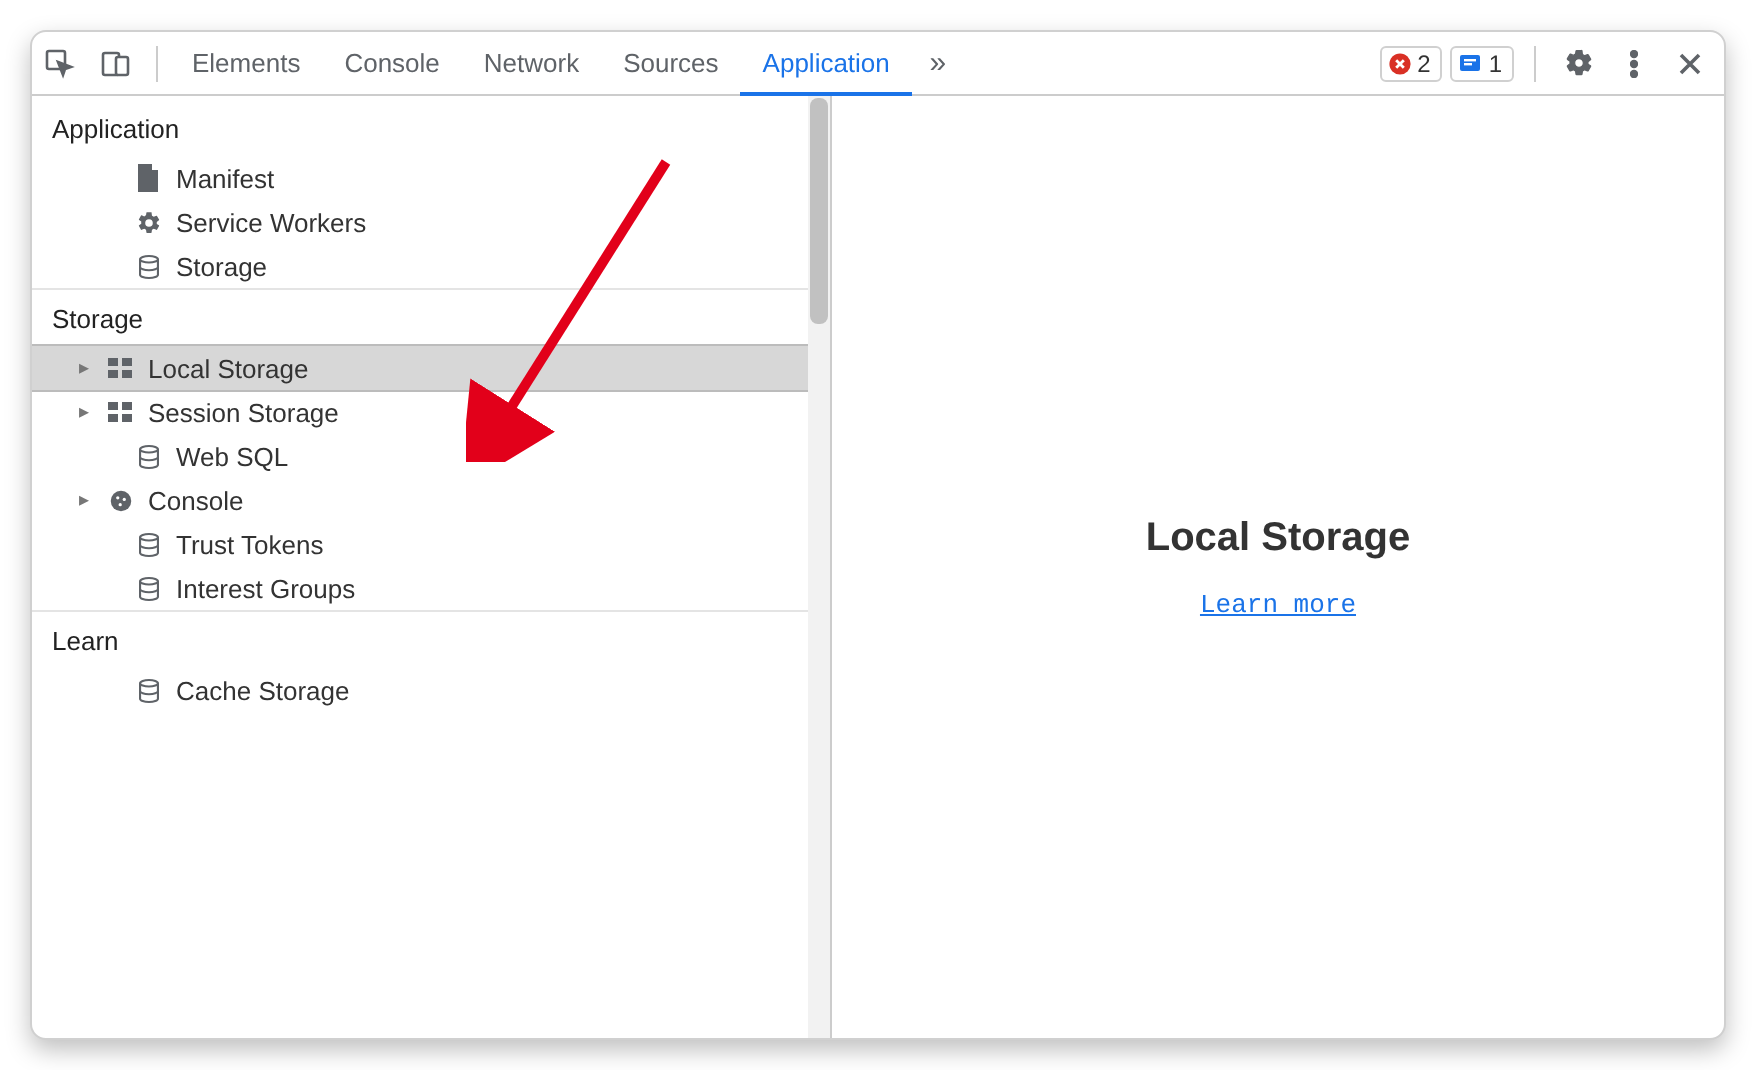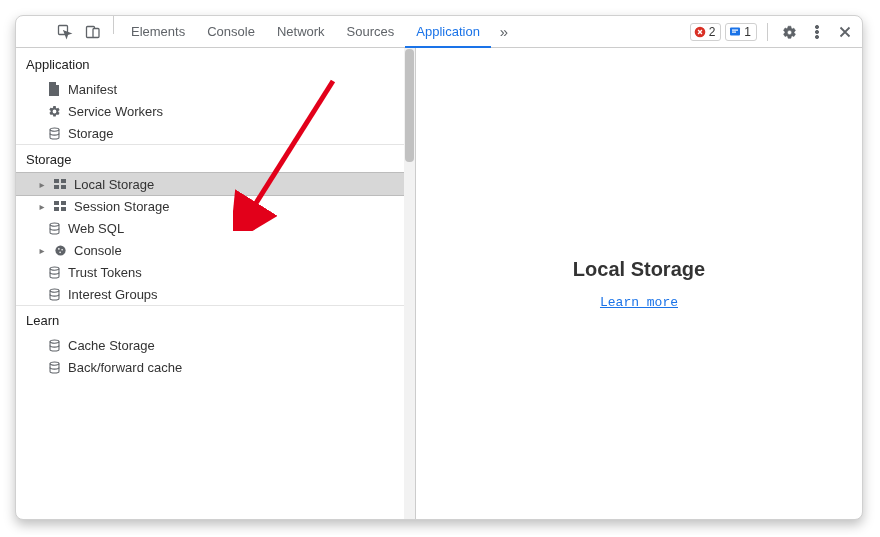--- a/index.html
+++ b/index.html
@@ -4,42 +4,42 @@
 <style>
   * { box-sizing: border-box; margin: 0; padding: 0; font-family: "Segoe UI", Arial, sans-serif; }
   body { background: #fff; }
   .frame {
     width: 848px; height: 505px; margin: 15px; background: #fff;
     border: 1px solid #d0d0d0; border-radius: 8px; box-shadow: 0 5px 12px rgba(0,0,0,.25);
     position: relative; overflow: hidden;
   }
   
   .toolbar {
-    height: 32px; border-bottom: 1px solid #ccc; display: flex; align-items: flex-start;
-    font-size: 13px; color: #5f6368; user-select: none; padding-left: 35px;
+    height: 32px; border-bottom: 1px solid #ccc; display: flex; align-items: center;
+    font-size: 13px; color: #5f6368; user-select: none;
   }
   .tb-btn { width: 28px; height: 32px; display: flex; align-items: center; justify-content: center; }
   .tb-btn svg { stroke: #5f6368; fill: none; }
   .tb-sep { width: 1px; height: 18px; background: #ccc; margin: 0 6px; }
   .tabs { display: flex; height: 32px; }
   .tab { padding: 0 11px; height: 32px; line-height: 32px; cursor: default; }
   .tab.active { color: #1a73e8; border-bottom: 2px solid #1a73e8; }
   .overflow { width: 26px; display:flex; align-items:center; justify-content:center; color:#5f6368; font-size:15px; line-height:32px;}
   .toolbar-right { margin-left: auto; display: flex; align-items: center; height: 32px; padding-right: 4px; gap:2px;}
   .badge { display: flex; align-items: center; border:1px solid #d0d0d0; border-radius: 3px; padding: 1px 5px 1px 3px; font-size:12px; color:#333; gap:3px; margin-right:2px;}
   .badge svg { display:block; }
   .icon-btn { width: 26px; height: 32px; display:flex; align-items:center; justify-content:center; color:#5f6368;}
   .icon-btn svg { stroke:#5f6368; fill:#5f6368; }
   
   .body { display:flex; height: calc(100% - 32px); }
   .sidebar { width: 400px; border-right:1px solid #ccc; position:relative; overflow:hidden; }
   .tree { font-size: 13px; color:#333; }
   .section-title { padding: 7px 10px 6px; color:#222; border-top:1px solid #e4e4e4; }
   .section-title.first { border-top:none; padding-top:9px;}
-  .item { display:flex; align-items:center; height:22px; padding-left:16px; gap:6px; }
+  .item { display:flex; align-items:center; height:22px; padding-left:36px; gap:6px; }
   .item.level2 { padding-left:22px; }
   .item.selected { background:#d7d7d7; outline:1px solid #bcbcbc; }
   .disclosure { width:8px; color:#777; font-size:10px; display:inline-block; text-align:center; }
   .disclosure.hidden { visibility:hidden; }
   .iconcell { width:16px; height:16px; display:flex; align-items:center; justify-content:center; }
   .iconcell svg { display:block; }
   .scrollbar { position:absolute; right:1px; top:1px; width:9px; height:24%; background:#c1c1c1; border-radius:4px; }
   .scrolltrack { position:absolute; right:0; top:0; width:11px; height:100%; background:#f2f2f2; }
   
   .main { flex:1; display:flex; flex-direction:column; align-items:center; justify-content:center; }
@@ -229,31 +229,20 @@
           <span class="disclosure hidden">▸</span>
           <span class="iconcell">
               <svg width="13" height="13" viewBox="0 0 16 16" fill="none" stroke="#5f6368" stroke-width="1.3">
                 <ellipse cx="8" cy="3.2" rx="5.5" ry="2"></ellipse>
                 <path d="M2.5 3.2v9.6c0 1.1 2.46 2 5.5 2s5.5-.9 5.5-2V3.2"></path>
                 <path d="M2.5 8c0 1.1 2.46 2 5.5 2s5.5-.9 5.5-2"></path>
               </svg>
             </span>
           <span>Cache Storage</span>
         </div>
-        <div class="item">
-          <span class="disclosure hidden">▸</span>
-          <span class="iconcell">
-              <svg width="13" height="13" viewBox="0 0 16 16" fill="none" stroke="#5f6368" stroke-width="1.3">
-                <ellipse cx="8" cy="3.2" rx="5.5" ry="2"></ellipse>
-                <path d="M2.5 3.2v9.6c0 1.1 2.46 2 5.5 2s5.5-.9 5.5-2V3.2"></path>
-                <path d="M2.5 8c0 1.1 2.46 2 5.5 2s5.5-.9 5.5-2"></path>
-              </svg>
-            </span>
-          <span>Back/forward cache</span>
-        </div>
 
       </div>
     </div>
 
     <div class="main">
       <h1>Local Storage</h1>
       <a href="#">Learn more</a>
     </div>
   </div>
 

